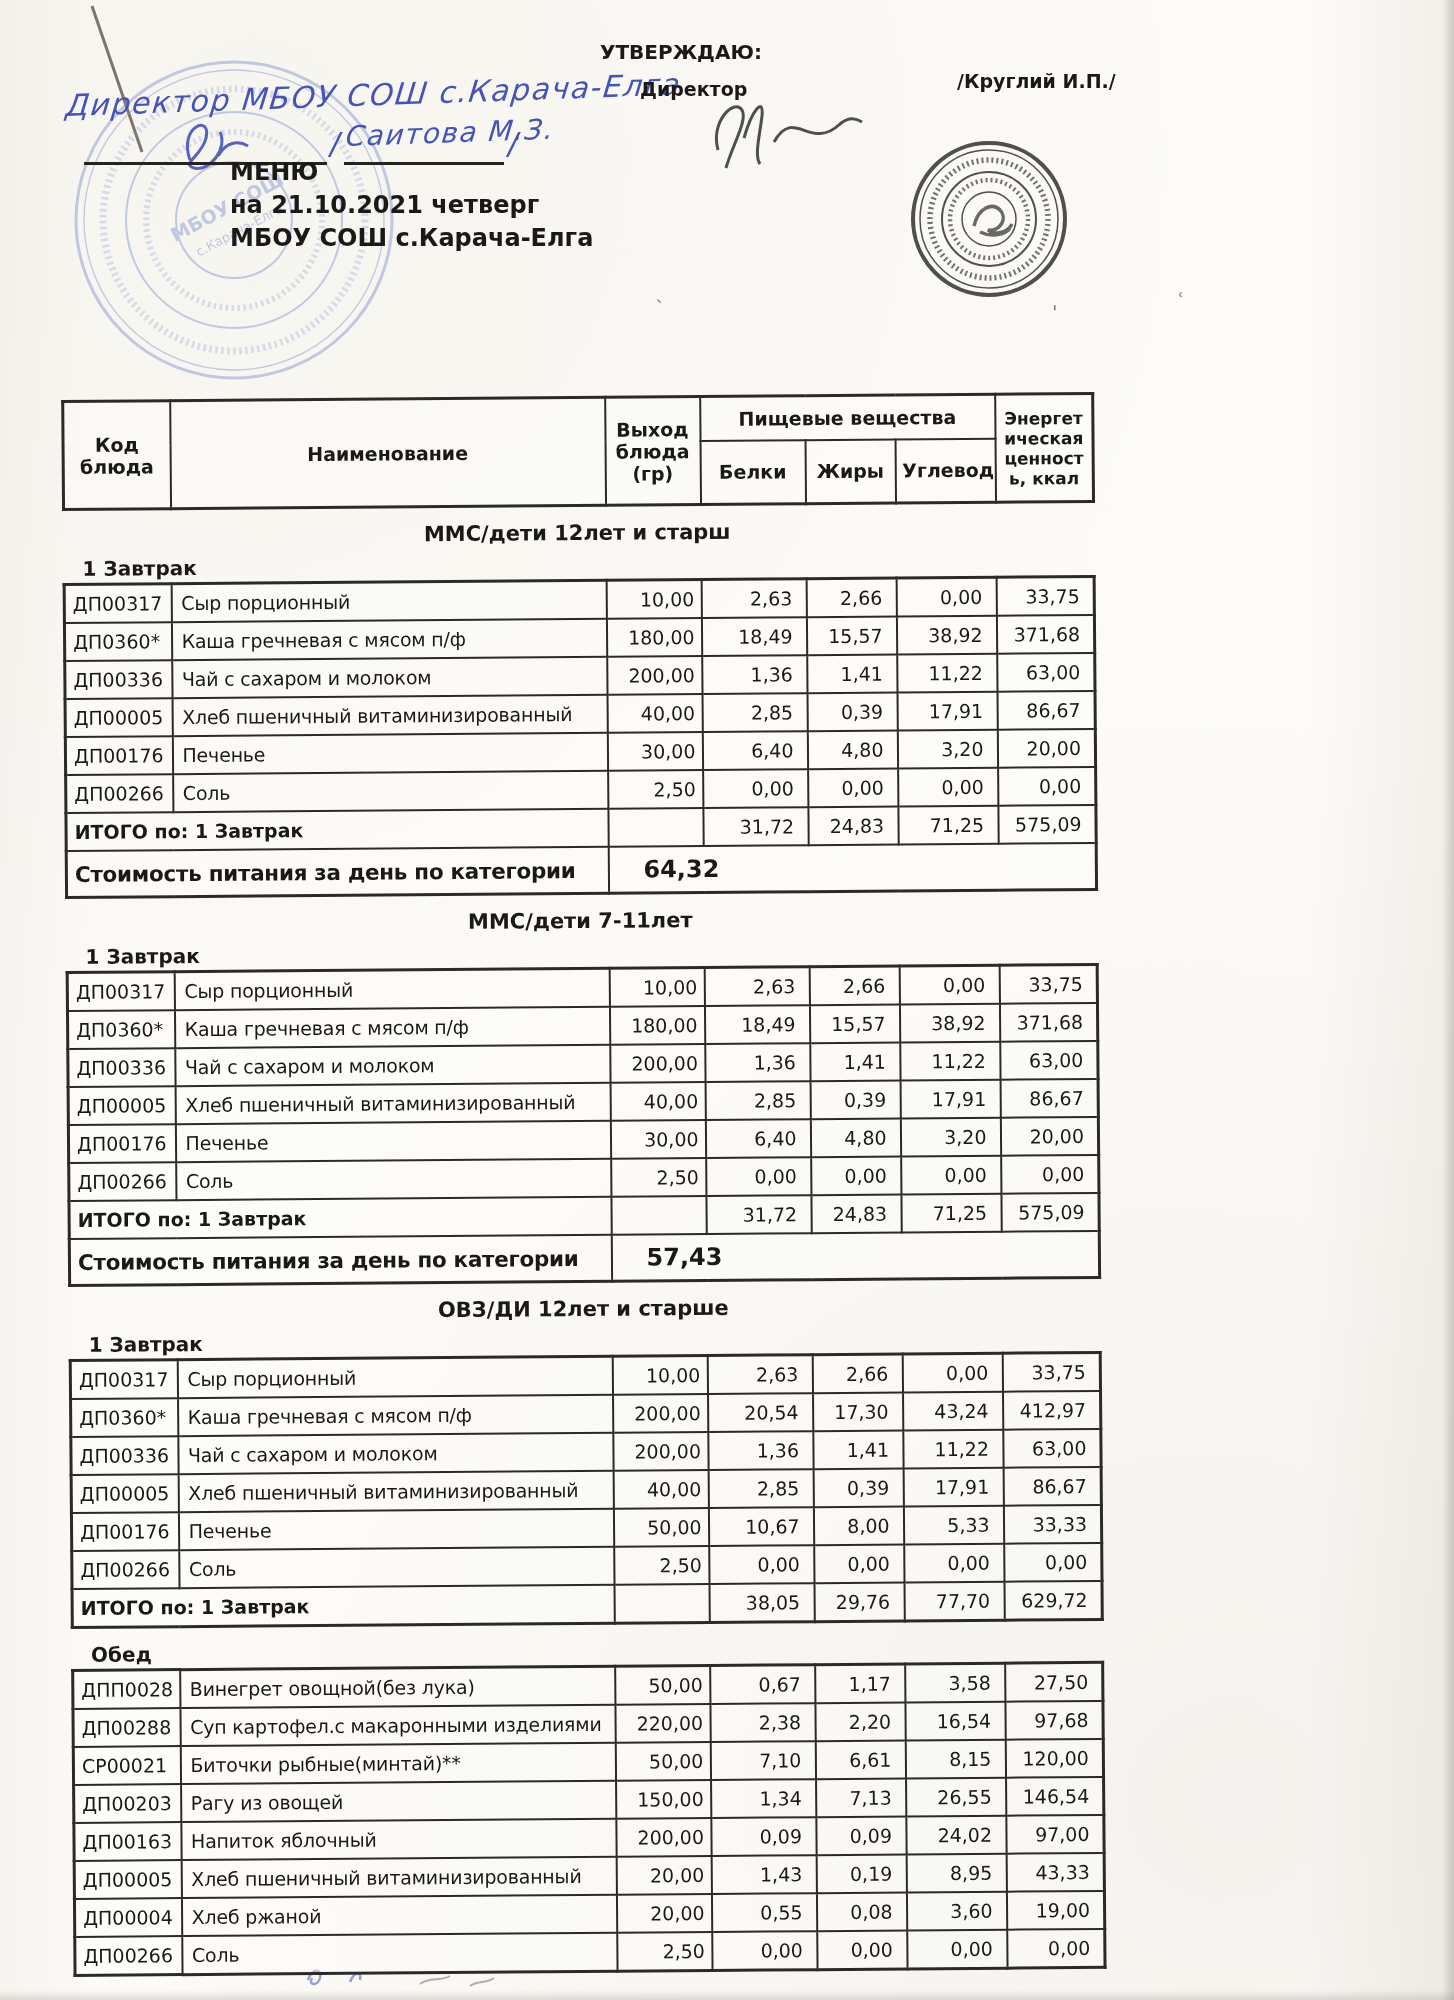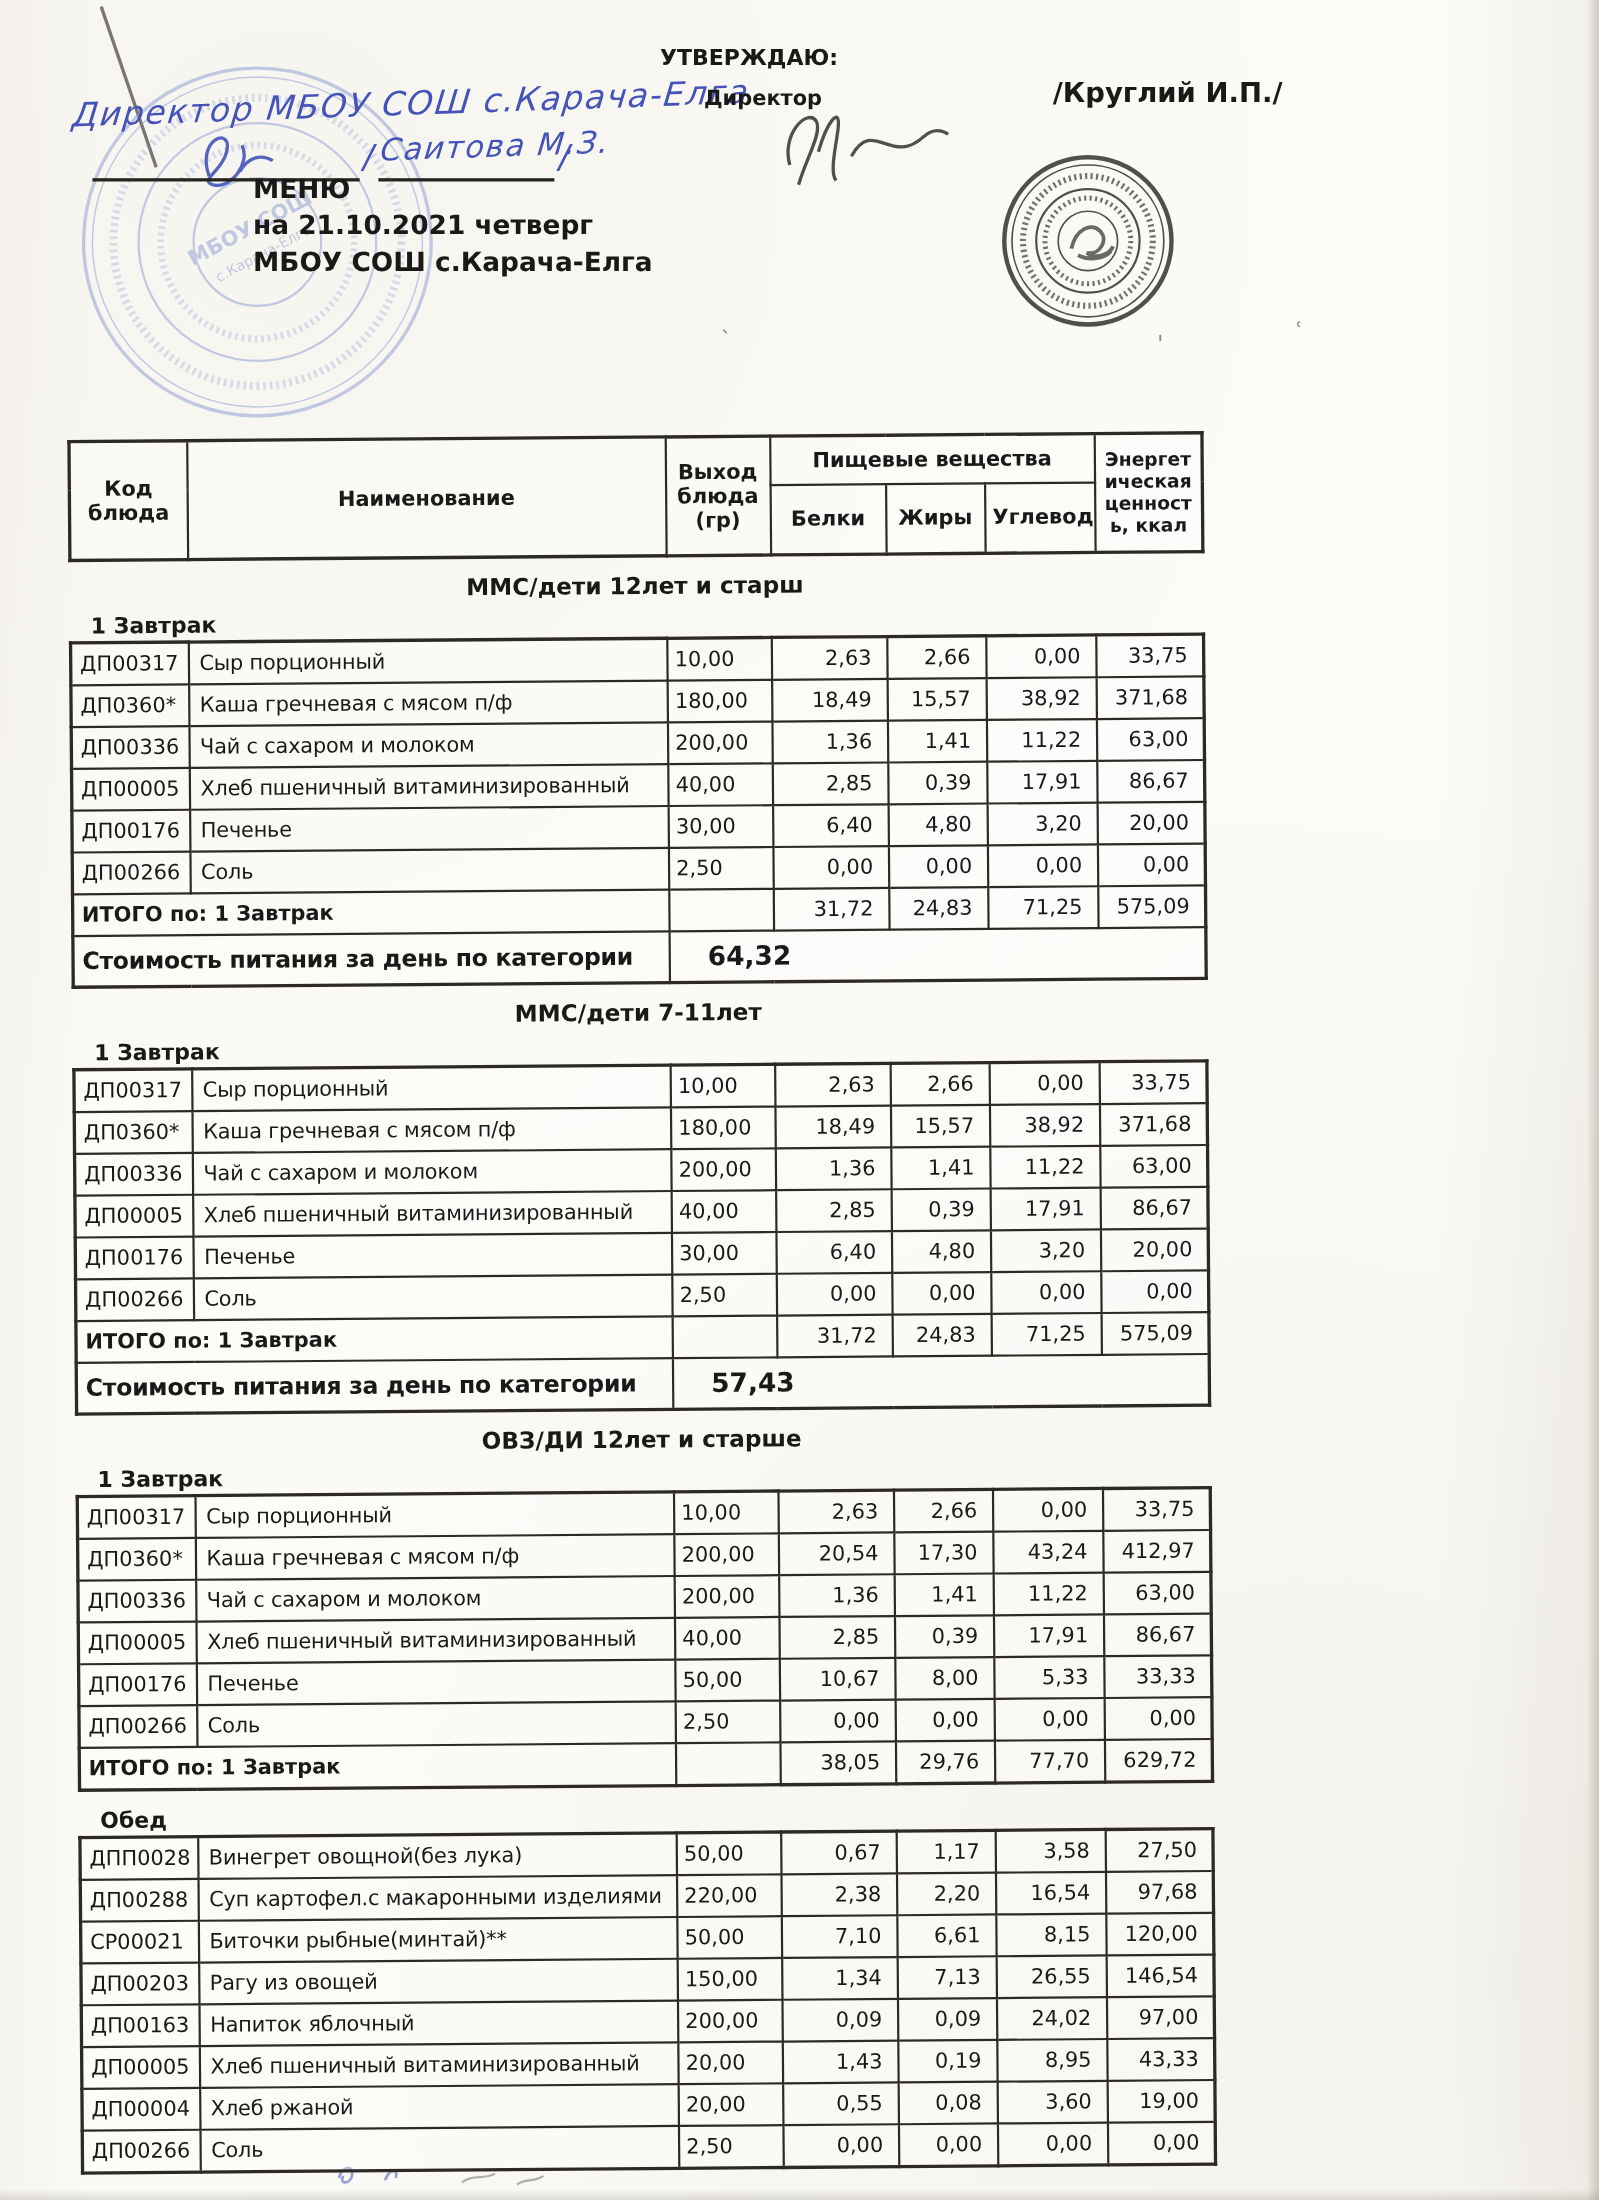--- a/index.html
+++ b/index.html
@@ -24,38 +24,38 @@
   .agreed-title{font-size:21px;font-weight:700;}
   .agreed-role{font-size:19px;font-weight:700;}
   .hand{color:#4553b8;font-style:italic;letter-spacing:1.5px;transform:rotate(-2deg) skewX(-8deg);transform-origin:left center;}
   .hand-pos{left:66px;top:88px;font-size:30px;white-space:nowrap;}
   .hand-name{left:346px;top:120px;font-size:28px;white-space:nowrap;}
   .hand-slash{font-size:30px;color:#4553b8;font-style:italic;}
   .u-line{border-bottom:3px solid #26241f;height:0;}
   .approve-block{left:600px;top:40px;line-height:24px;}
   .approve-title{font-size:20px;font-weight:700;}
   .approve-role{left:600px;top:78px;font-size:19px;font-weight:700;margin-left:40px;}
-  .approve-name{left:957px;top:70px;font-size:25px;font-weight:700;}
+  .approve-name{left:957px;top:70px;font-size:19px;font-weight:700;}
   .title-block{left:230px;top:156px;width:600px;line-height:33px;font-size:24px;font-weight:700;}
 
   
   .content{position:absolute;left:68px;top:400px;width:1030px;z-index:3;
     transform:rotate(-0.45deg);transform-origin:0 55%;}
   table.menu{border-collapse:collapse;width:1030px;table-layout:fixed;
     background:rgba(255,255,255,.35);}
   table.menu,table.menu td,table.menu th{border:2px solid #2d2a26;}
   table.menu{border-width:3px;}
   td,th{padding:2px 6px;font-size:19px;overflow:hidden;}
   .head-tbl th{font-weight:700;text-align:center;vertical-align:middle;}
   .th-nutr{height:44px;}
   .th-sub{height:64px;}
   .th-energy{font-size:17px;line-height:20px;overflow-wrap:anywhere;padding:2px 3px;}
   .c-code{text-align:left;padding-left:7px;border-radius:16px;}
   .c-name{text-align:left;padding-left:9px;letter-spacing:-0.2px;}
-  .c-out{text-align:left;}
+  .c-out{text-align:right;}
   .c-num{text-align:right;padding-right:13px;}
   tr.data-row td{height:32px;}
   .cat-title{margin:14px 0 0 0;text-align:center;font-size:21px;font-weight:700;height:26px;}
   .meal-label{margin:6px 0 0 0;padding-left:20px;font-size:20px;font-weight:700;height:26px;}
   tr.total-row td{height:32px;}
   .total-label{font-weight:700;text-align:left;padding-left:7px;font-size:19px;}
   tr.cost-row td{height:40px;}
   .cost-label{font-weight:700;font-size:21.5px;padding-left:7px;letter-spacing:-0.3px;}
   .cost-value{font-weight:700;font-size:24px;text-align:left;padding-left:34px;}
 

